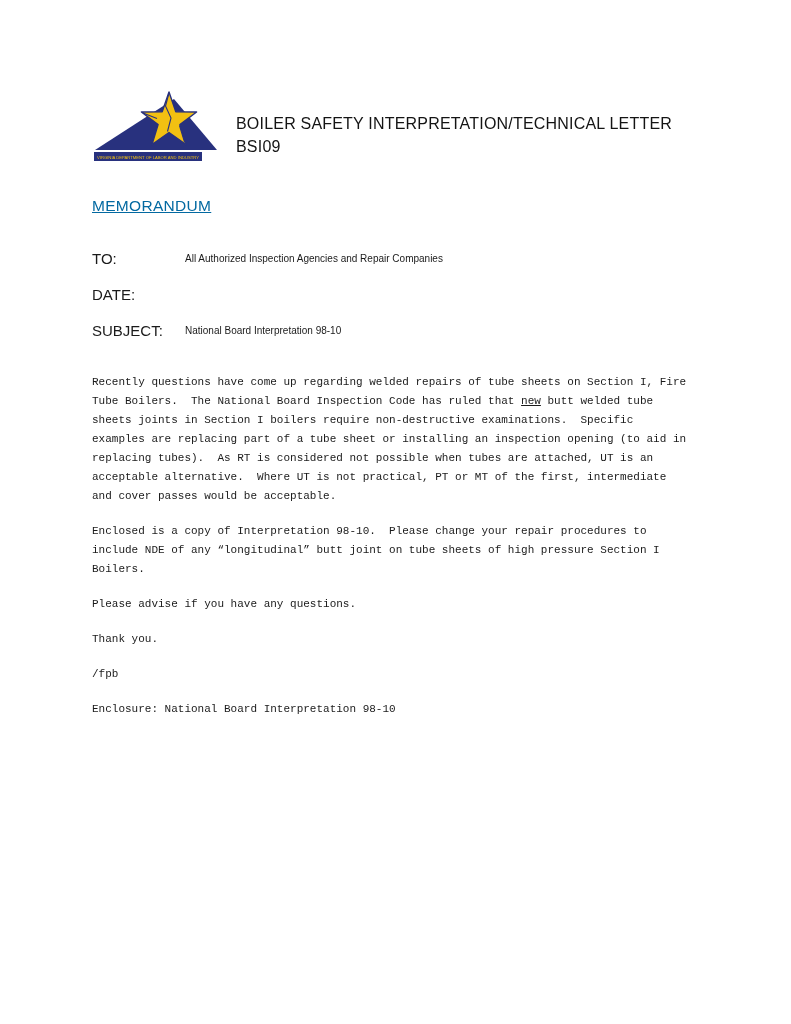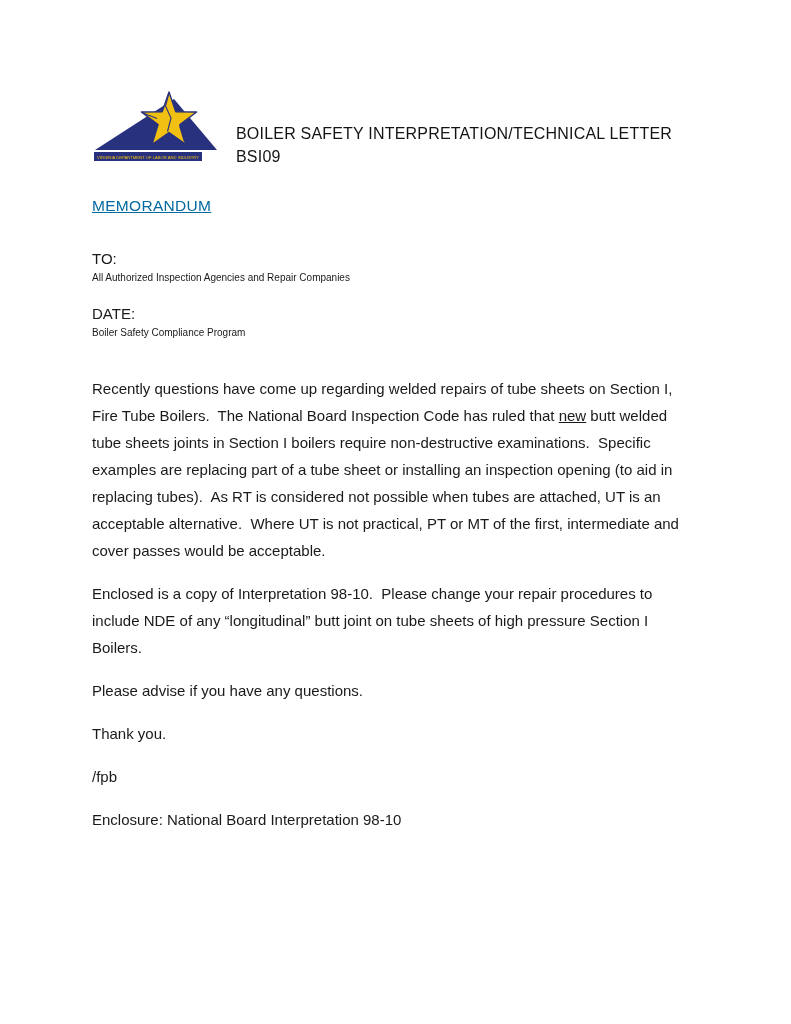--- a/index.html
+++ b/index.html
@@ -9,51 +9,52 @@
     width: 791px;
     height: 1024px;
     margin: 0 auto;
     background: #ffffff;
     font-family: "Liberation Sans", sans-serif;
     color: #1a1a1a;
     overflow: hidden;
   }
   .brand-row {
     display: flex;
-    align-items: flex-end;
+    align-items: center;
     margin: 88px 0 0 90px;
   }
   .logo { width: 132px; height: 80px; flex: 0 0 auto; }
   .doc-title-block {
     margin-left: 14px;
     padding-top: 14px;
     font-size: 16px;
     line-height: 23px;
     letter-spacing: 0.2px;
     color: #141414;
   }
   .memo-heading {
     margin: 28px 0 0 92px;
     font-size: 15.5px;
     line-height: 19px;
     text-decoration: underline;
     letter-spacing: 0.3px;
     color: #0369a1;
   }
   .fields { margin: 34px 0 0 92px; }
-  .field-row { display: flex; margin-bottom: 17px; flex-direction: column; }
+  .field-row { display: flex; margin-bottom: 17px; }
   .field-label { width: 93px; flex: 0 0 auto; font-size: 15px; line-height: 19px; }
   .field-value { font-size: 10px; line-height: 19px; }
   .body-block { margin: 33px 99px 0 92px; }
   .para {
     max-width: 620px;
-    font-size: 15px;
-    line-height: 27px;
+    font-size: 11px;
+    line-height: 19px;
     margin: 0 0 16px 0;
     white-space: pre-wrap;
+    font-family: Liberation Mono, monospace;
   }
   .u { text-decoration: underline; }
   .crack { stroke: #28317e; stroke-width: 1.1; fill: none; }
   .star-outline { stroke: #28317e; stroke-width: 1.4; stroke-linejoin: round; }
 </style>
 </head>
 <body>
 
 <div class="page">
 
@@ -77,22 +78,25 @@
   <div class="memo-heading">MEMORANDUM</div>
 
   <div class="fields">
     <div class="field-row">
       <div class="field-label">TO:</div>
       <div class="field-value">All Authorized Inspection Agencies and Repair Companies</div>
     </div>
     <div class="field-row">
       <div class="field-label">DATE:</div>
       <div class="field-value">
-        <div>Boiler Safety Compliance Program</div>
       </div>
+    </div>
+    <div class="field-row">
+      <div class="field-label">SUBJECT:</div>
+      <div class="field-value">National Board Interpretation 98-10</div>
     </div>
   </div>
 
   <div class="body-block">
     <p class="para"><span>Recently questions have come up regarding welded repairs of tube sheets on Section I, Fire Tube Boilers.  The National Board Inspection Code has ruled that </span><span class="u">new</span><span> butt welded tube sheets joints in Section I boilers require non-destructive examinations.  Specific examples are replacing part of a tube sheet or installing an inspection opening (to aid in replacing tubes).  As RT is considered not possible when tubes are attached, UT is an acceptable alternative.  Where UT is not practical, PT or MT of the first, intermediate and cover passes would be acceptable.</span></p>
     <p class="para">Enclosed is a copy of Interpretation 98-10.  Please change your repair procedures to include NDE of any “longitudinal” butt joint on tube sheets of high pressure Section I Boilers.</p>
     <p class="para">Please advise if you have any questions.</p>
     <p class="para">Thank you.</p>
     <p class="para">/fpb</p>
     <p class="para">Enclosure: National Board Interpretation 98-10</p>

